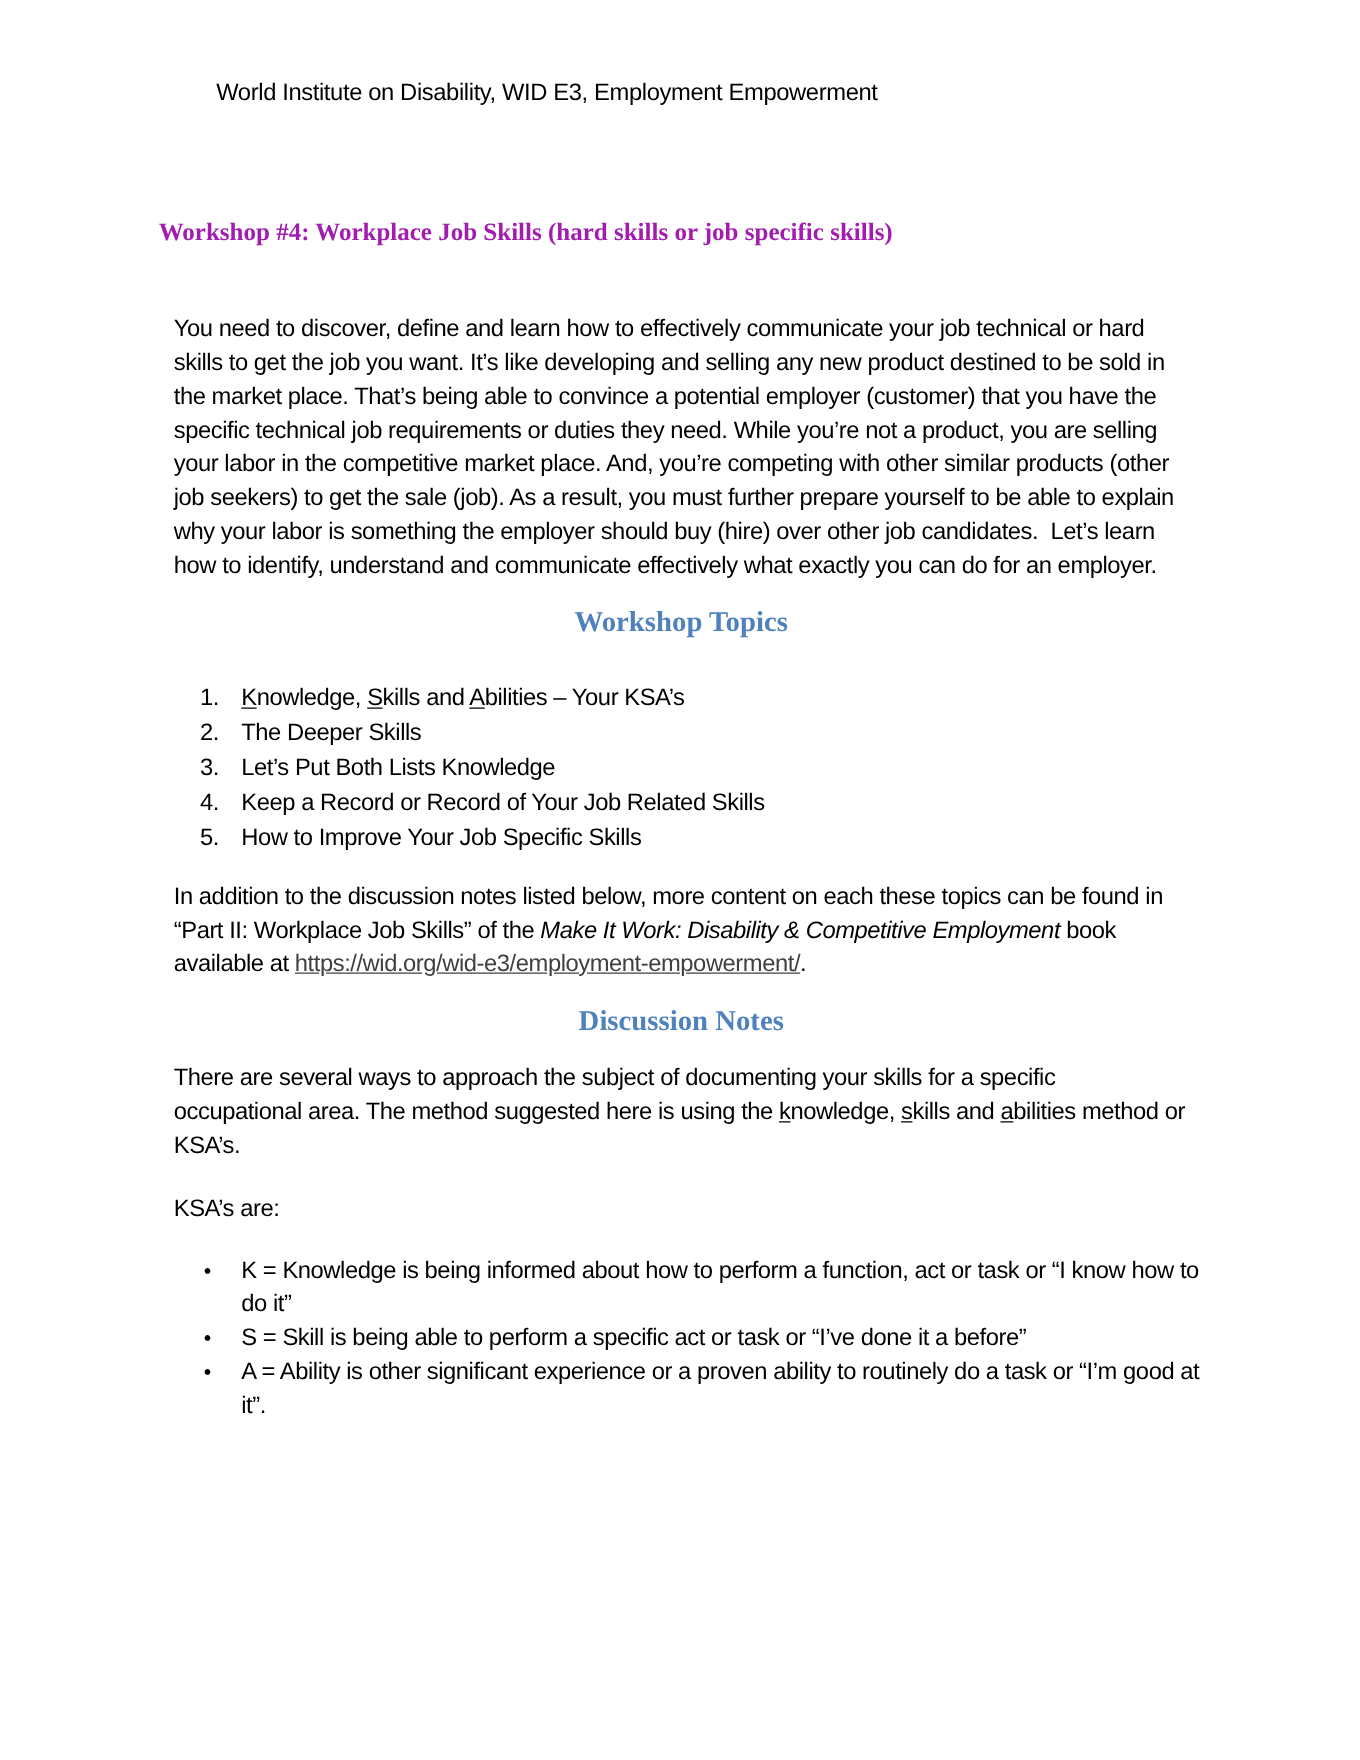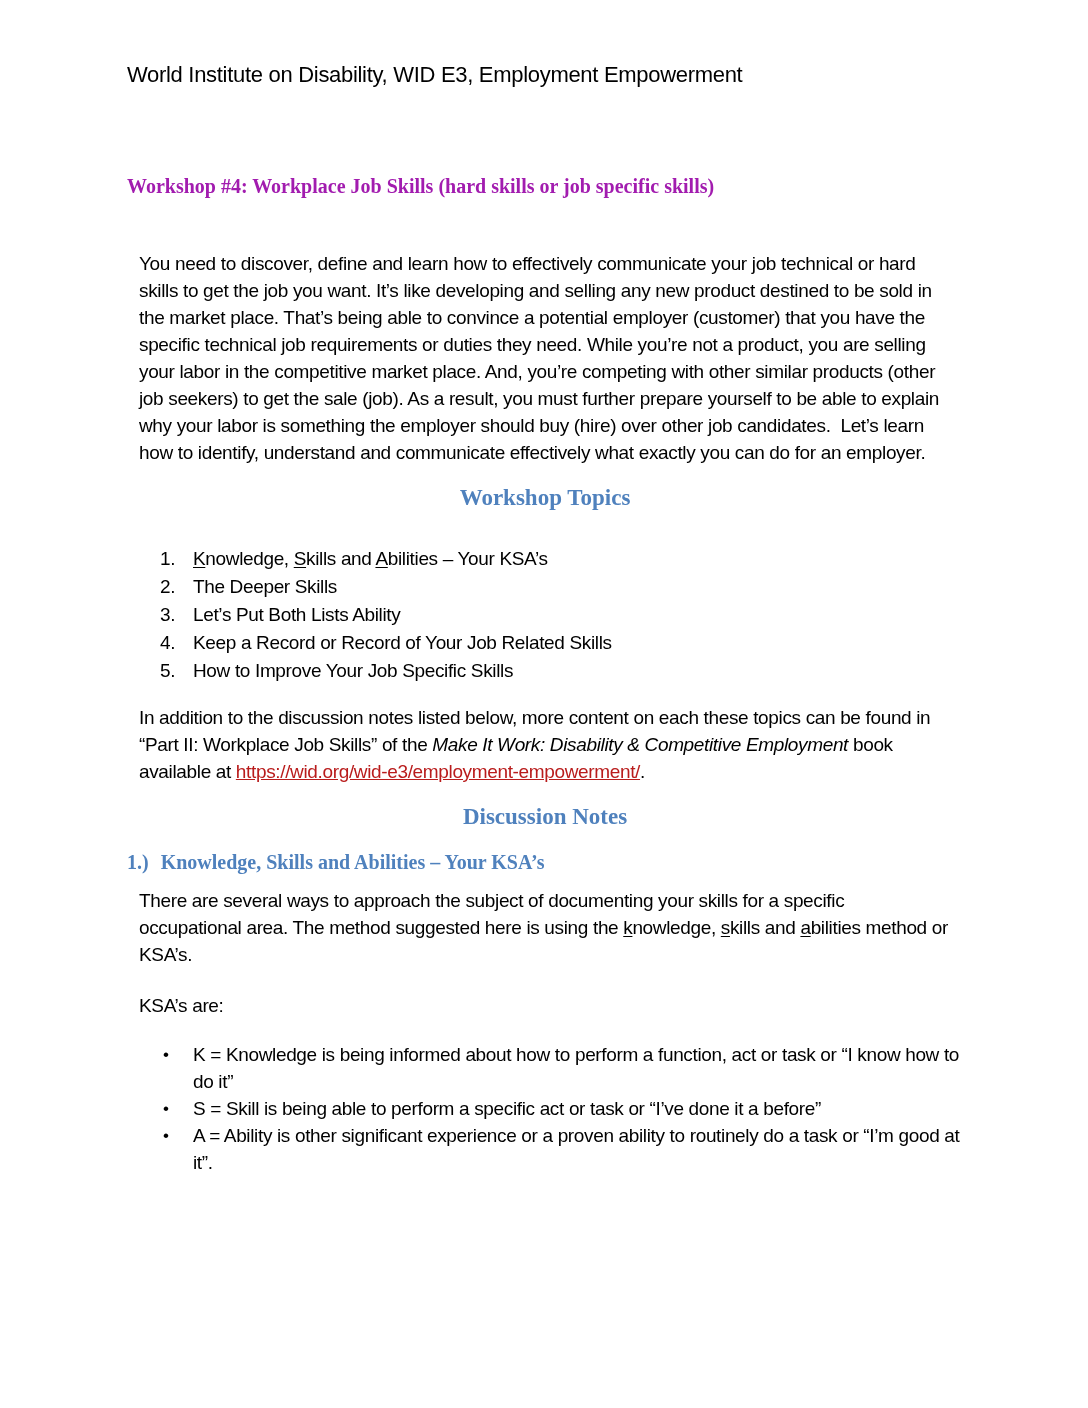--- a/index.html
+++ b/index.html
@@ -15,24 +15,25 @@
     color: #000000;
   }
   .page {
     box-sizing: border-box;
     width: 1088px;
     height: 1408px;
     padding: 62px 125px 0 127px;
     background: #ffffff;
   }
   .doc-header {
-    font-size: 22px;
+    font-size: 19px;
     line-height: 26px;
     letter-spacing: -0.3px;
     color: #000000;
+    margin-left: 46px;
   }
   h1.doc-title {
     font-family: "Liberation Serif", serif;
     font-weight: bold;
     font-size: 20px;
     line-height: 32px;
     color: #a21caf;
     margin: 82px 0 0 0;
   }
   .para {
@@ -83,21 +84,21 @@
   .bullet-list .marker {
     margin-left: 36px;
     flex: 0 0 30px;
     font-size: 17px;
   }
   .addition {
     margin-top: 19px;
   }
   .italic { font-style: italic; }
   a.doc-link {
-    color: #b91c1c;
+    color: #404040;
     text-decoration: underline;
     cursor: pointer;
   }
   h3.sub-heading {
     font-family: "Liberation Serif", serif;
     font-weight: bold;
     font-size: 20px;
     line-height: 26px;
     color: #4F81BD;
     margin: 13px 0 5px 0;
@@ -128,37 +129,36 @@
     <div class="list-row">
       <span class="marker">1.</span>
       <span class="li-text"><span class="u">K</span><span>nowledge, </span><span class="u">S</span><span>kills and </span><span class="u">A</span><span>bilities – Your KSA’s</span></span>
     </div>
     <div class="list-row">
       <span class="marker">2.</span>
       <span class="li-text">The Deeper Skills</span>
     </div>
     <div class="list-row">
       <span class="marker">3.</span>
-      <span class="li-text">Let’s Put Both Lists Ability</span>
+      <span class="li-text">Let’s Put Both Lists Knowledge</span>
     </div>
     <div class="list-row">
       <span class="marker">4.</span>
       <span class="li-text">Keep a Record or Record of Your Job Related Skills</span>
     </div>
     <div class="list-row">
       <span class="marker">5.</span>
       <span class="li-text">How to Improve Your Job Specific Skills</span>
     </div>
   </div>
 
   <p class="para addition"><span>In addition to the discussion notes listed below, more content on each these topics can be found in “Part II: Workplace Job Skills” of the </span><span class="italic">Make It Work: Disability &amp; Competitive Employment</span><span> book available at </span><a class="doc-link" href="#">https://wid.org/wid-e3/employment-empowerment/</a><span>.</span></p>
 
   <h2 class="section-heading h2-discussion">Discussion Notes</h2>
 
-  <h3 class="sub-heading"><span class="h3-prefix">1.)</span><span>Knowledge, Skills and Abilities – Your KSA’s</span></h3>
 
   <p class="para"><span>There are several ways to approach the subject of documenting your skills for a specific occupational area. The method suggested here is using the </span><span class="u">k</span><span>nowledge, </span><span class="u">s</span><span>kills and </span><span class="u">a</span><span>bilities method or KSA’s.</span></p>
 
   <p class="para ksas-are">KSA’s are:</p>
 
   <div class="bullet-list">
     <div class="list-row">
       <span class="marker">•</span>
       <span class="li-text">K = Knowledge is being informed about how to perform a function, act or task or “I know how to do it”</span>
     </div>

